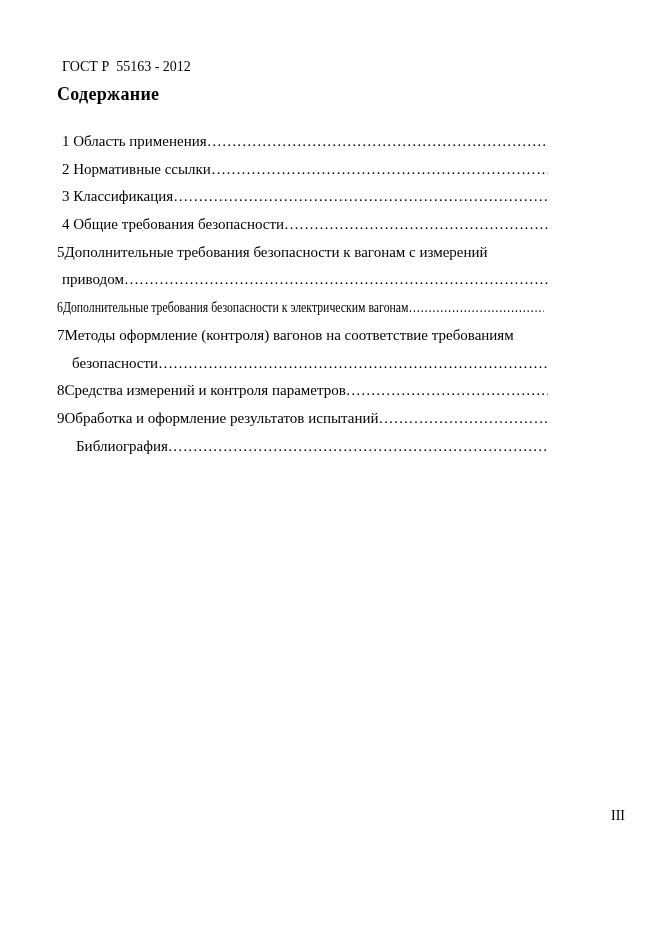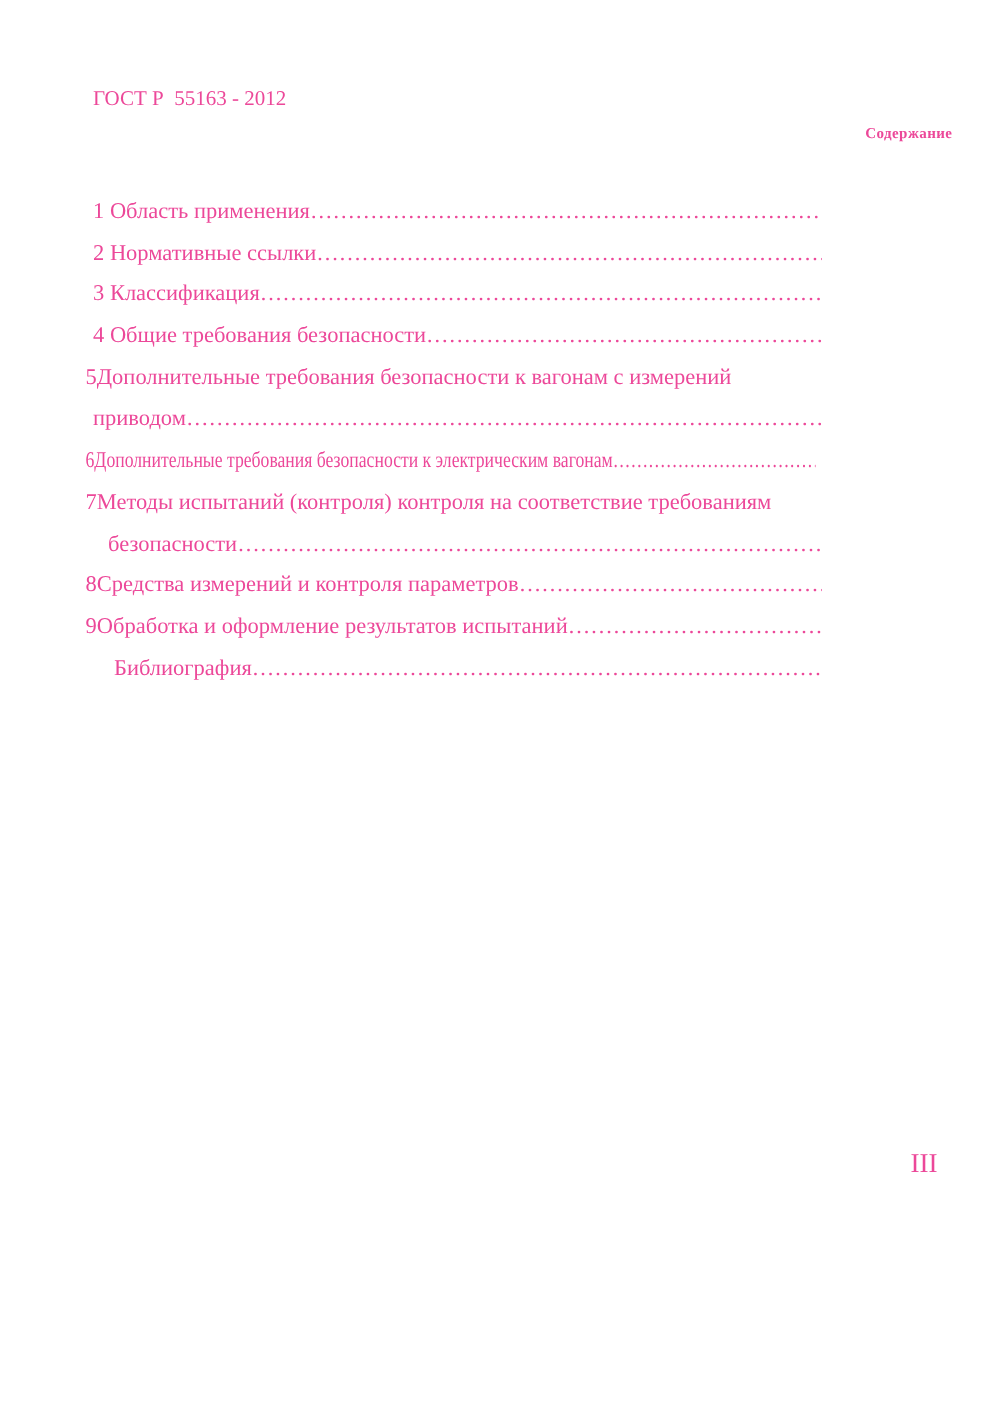--- a/index.html
+++ b/index.html
@@ -6,38 +6,38 @@
     margin: 0;
     padding: 0;
     background: #ffffff;
   }
   .page {
     position: relative;
     width: 661px;
     height: 935px;
     background: #ffffff;
     font-family: "Liberation Serif", "DejaVu Serif", serif;
-    color: #ec4899;
+    color: #000000;
     overflow: hidden;
   }
   .doc-code {
     position: absolute;
     left: 62px;
     top: 59px;
     font-size: 14px;
     white-space: pre;
   }
   .doc-title {
     position: absolute;
     left: 57px;
     top: 84px;
     width: 578px;
-    text-align: right;
+    text-align: left;
     font-weight: bold;
-    font-size: 10px;
+    font-size: 18px;
     letter-spacing: 0.3px;
   }
   .toc {
     position: absolute;
     left: 57px;
     top: 128px;
     width: 491px;
   }
   .toc-line {
     height: 27.7px;
@@ -55,44 +55,44 @@
     display: inline-block;
     width: 620px;
     overflow: hidden;
     white-space: pre;
     transform: scaleX(0.785);
     transform-origin: 0 50%;
     vertical-align: top;
   }
   .page-num {
     position: absolute;
-    top: 765px;
+    top: 808px;
     right: 36px;
-    font-size: 18px;
+    font-size: 14px;
     margin-left: 48px;
   }
 </style>
 </head>
 <body>
 
 <div class="page">
 
   <div class="doc-code">ГОСТ Р  55163 - 2012</div>
 
   <div class="doc-title">Содержание</div>
 
   <div class="toc">
       <div class="toc-line ind-1 clip">1 Область применения………………………………………………………………………………………………………………………………</div>
       <div class="toc-line ind-1 clip">2 Нормативные ссылки………………………………………………………………………………………………………………………………</div>
       <div class="toc-line ind-1 clip">3 Классификация………………………………………………………………………………………………………………………………</div>
       <div class="toc-line ind-1 clip">4 Общие требования безопасности………………………………………………………………………………………………………………………………</div>
       <div class="toc-line ind-0">5Дополнительные требования безопасности к вагонам с измерений</div>
       <div class="toc-line ind-1 clip">приводом………………………………………………………………………………………………………………………………</div>
       <div class="toc-line ind-0"><span class="cond-inner">6Дополнительные требования безопасности к электрическим вагонам………………………………………………………………………………………………………………………………</span></div>
-      <div class="toc-line ind-0">7Методы испытаний (контроля) контроля на соответствие требованиям</div>
+      <div class="toc-line ind-0">7Методы оформление (контроля) вагонов на соответствие требованиям</div>
       <div class="toc-line ind-2 clip">безопасности………………………………………………………………………………………………………………………………</div>
       <div class="toc-line ind-0 clip">8Средства измерений и контроля параметров………………………………………………………………………………………………………………………………</div>
       <div class="toc-line ind-0 clip">9Обработка и оформление результатов испытаний………………………………………………………………………………………………………………………………</div>
       <div class="toc-line ind-3 clip">Библиография………………………………………………………………………………………………………………………………</div>
     </div>
 
   <div class="page-num">III</div>
 
 </div>
 

